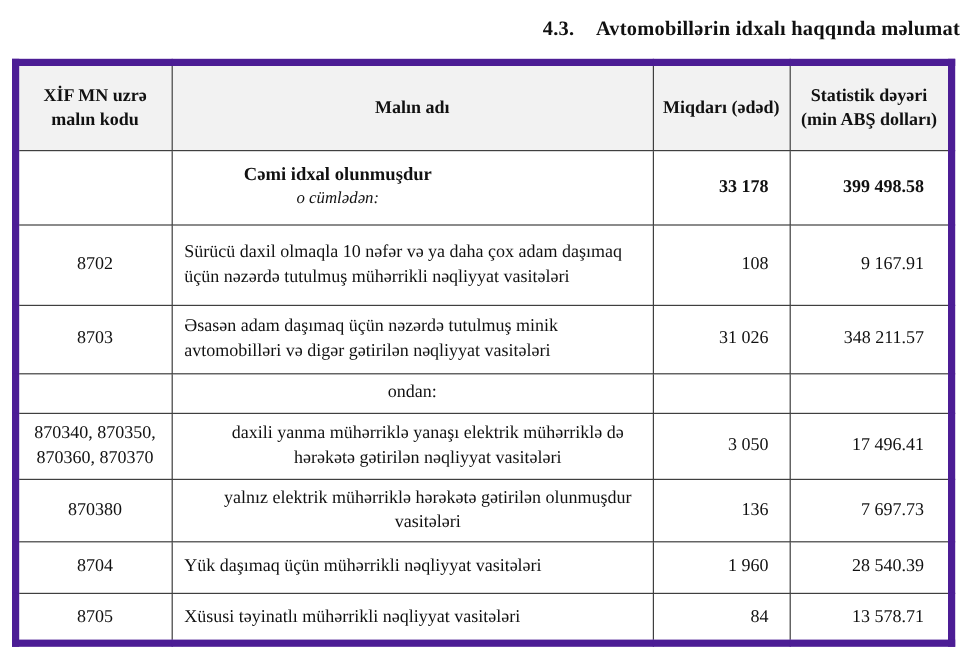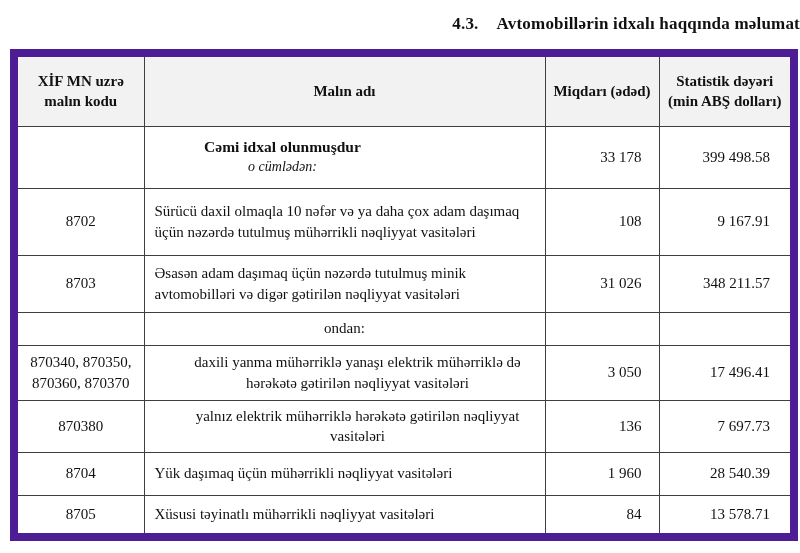--- a/index.html
+++ b/index.html
@@ -19,21 +19,21 @@
     font-size: 17px;
     letter-spacing: 0.2px;
   }
   .title .num { margin-right: 18px; }
 
   table.import-table {
     border-collapse: collapse;
     table-layout: fixed;
     width: 780px;
     margin: 15px 0 0 10px;
-    border: 8px solid #4c1d95;
+    border: 6px solid #4c1d95;
   }
   .import-table th, .import-table td {
     border: 1px solid #3f3f3f;
     font-size: 15px;
     line-height: 1.35;
     vertical-align: middle;
     overflow: hidden;
   }
   .import-table th {
     background: #f2f2f2;
@@ -44,21 +44,21 @@
   .hdr-wrap { display: inline-block; }
   .hdr-value-wrap { display: inline-block; max-width: 122px; }
 
   td.cell-code  { text-align: center; padding: 2px 4px; }
   td.cell-name  { text-align: left; padding: 3px 10px 3px 10px; }
   td.cell-name.indent { padding-left: 40px; padding-right: 14px; text-align: center; }
   td.cell-name.center { text-align: center; }
   td.cell-qty   { text-align: right; padding: 2px 17px 2px 4px; }
   td.cell-val   { text-align: right; padding: 2px 20px 2px 4px; }
 
-  tr.row-total td.cell-qty, tr.row-total td.cell-val { font-weight: normal; }
+  tr.row-total td.cell-qty, tr.row-total td.cell-val { font-weight: bold; }
   .total-wrap { width: 276px; text-align: center; }
   .total-name { font-weight: bold; font-size: 15.5px; }
   .total-sub  { font-style: italic; font-size: 14px; }
 
   
   tr.h-header { height: 73px; }
   tr.h-r0 { height: 62px; }
   tr.h-r1 { height: 67px; padding-left: 32px; }
   tr.h-r2 { height: 57px; }
   tr.h-r3 { height: 33px; }
@@ -124,21 +124,21 @@
 
   <tr class="h-r4">
     <td class="cell-code">870340, 870350, 870360, 870370</td>
     <td class="cell-name indent">daxili yanma mühərriklə yanaşı elektrik mühərriklə də hərəkətə gətirilən nəqliyyat vasitələri</td>
     <td class="cell-qty">3 050</td>
     <td class="cell-val">17 496.41</td>
   </tr>
 
   <tr class="h-r5">
     <td class="cell-code">870380</td>
-    <td class="cell-name indent">yalnız elektrik mühərriklə hərəkətə gətirilən nəqliyyat vasitələri</td>
+    <td class="cell-name indent">yalnız elektrik mühərriklə hərəkətə gətirilən olunmuşdur vasitələri</td>
     <td class="cell-qty">136</td>
     <td class="cell-val">7 697.73</td>
   </tr>
 
   <tr class="h-r6">
     <td class="cell-code">8704</td>
     <td class="cell-name">Yük daşımaq üçün mühərrikli nəqliyyat vasitələri</td>
     <td class="cell-qty">1 960</td>
     <td class="cell-val">28 540.39</td>
   </tr>

